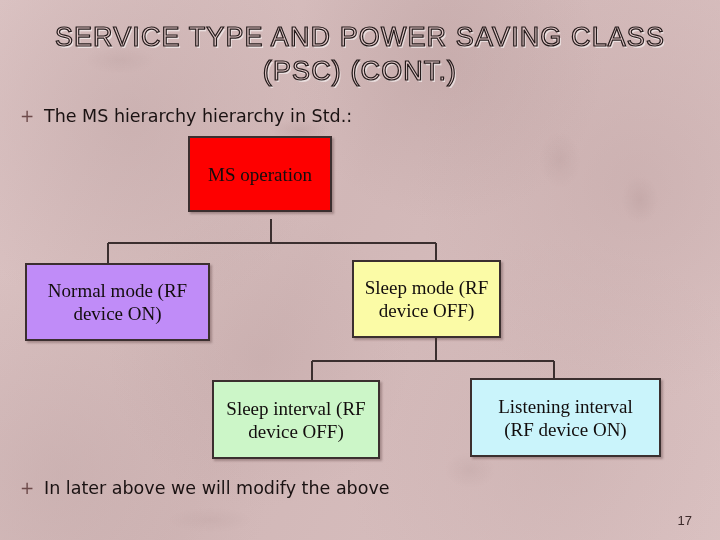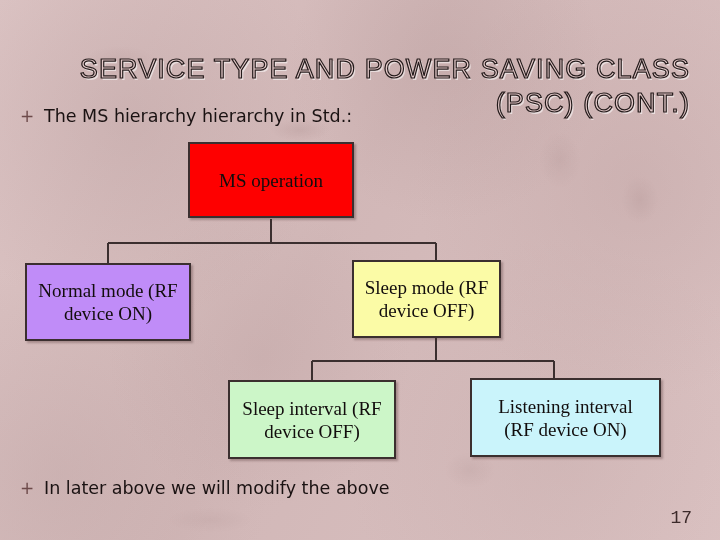--- a/index.html
+++ b/index.html
@@ -41,34 +41,33 @@
       radial-gradient(ellipse 36px 26px at 470px 470px, rgba(150,120,120,0.35) 0%, rgba(150,120,120,0) 70%),
       radial-gradient(ellipse 60px 18px at 210px 520px, rgba(150,120,120,0.30) 0%, rgba(150,120,120,0) 70%);
   }
 
   
   #title {
     position: absolute;
     left: 30px;
     top: 20px;
     width: 660px;
-    text-align: right;
+    text-align: center;
     font-family: "Liberation Sans", sans-serif;
     font-size: 27px;
     line-height: 34px;
     font-weight: normal;
     letter-spacing: 1.1px;
     color: #e3c9c9;
     -webkit-text-stroke: 1.2px #231a1a;
     text-shadow:
       1.6px 1.6px 0 rgba(255,255,255,0.55),
       -0.5px -0.5px 0 rgba(60,40,40,0.35);
     white-space: pre-line;
     user-select: none;
-    margin-top: 32px;
   }
 
   
   .bullet {
     position: absolute;
     display: flex;
     align-items: baseline;
     font-family: "DejaVu Sans", sans-serif;
     font-size: 17.5px;
     color: #1a1212;
@@ -103,33 +102,33 @@
     text-align: center;
     font-family: "Liberation Serif", serif;
     font-size: 19px;
     line-height: 23px;
     color: #120d0d;
     box-shadow: 2px 2px 2px rgba(80,55,55,0.35);
     padding: 2px 6px;
     white-space: pre-line;
   }
 
-  #node-ms-operation  { left: 188px; top: 142px; width: 166px; height: 76px; background: #fe0000; }
-  #node-normal-mode   { left:  25px; top: 263px; width: 166px; height: 78px; background: #c08cf8; }
+  #node-ms-operation  { left: 188px; top: 136px; width: 144px; height: 76px; background: #fe0000; }
+  #node-normal-mode   { left:  25px; top: 263px; width: 185px; height: 78px; background: #c08cf8; }
   #node-sleep-mode    { left: 352px; top: 260px; width: 149px; height: 78px; background: #fbfba6; }
-  #node-sleep-interval{ left: 228px; top: 380px; width: 168px; height: 79px; background: #ccf6c8; }
+  #node-sleep-interval{ left: 212px; top: 380px; width: 168px; height: 79px; background: #ccf6c8; }
   #node-listen-interval{left: 470px; top: 378px; width: 191px; height: 79px; background: #caf4fb; }
 
   
   #page-number {
     position: absolute;
     right: 28px;
     bottom: 12px;
-    font-family: Liberation Mono, monospace;
-    font-size: 18px;
+    font-family: Liberation Sans, sans-serif;
+    font-size: 13px;
     color: #3c2a2a;
   }
 </style>
 </head>
 <body>
 
 <div id="slide">
 
   <div id="bg-texture"></div>
 

